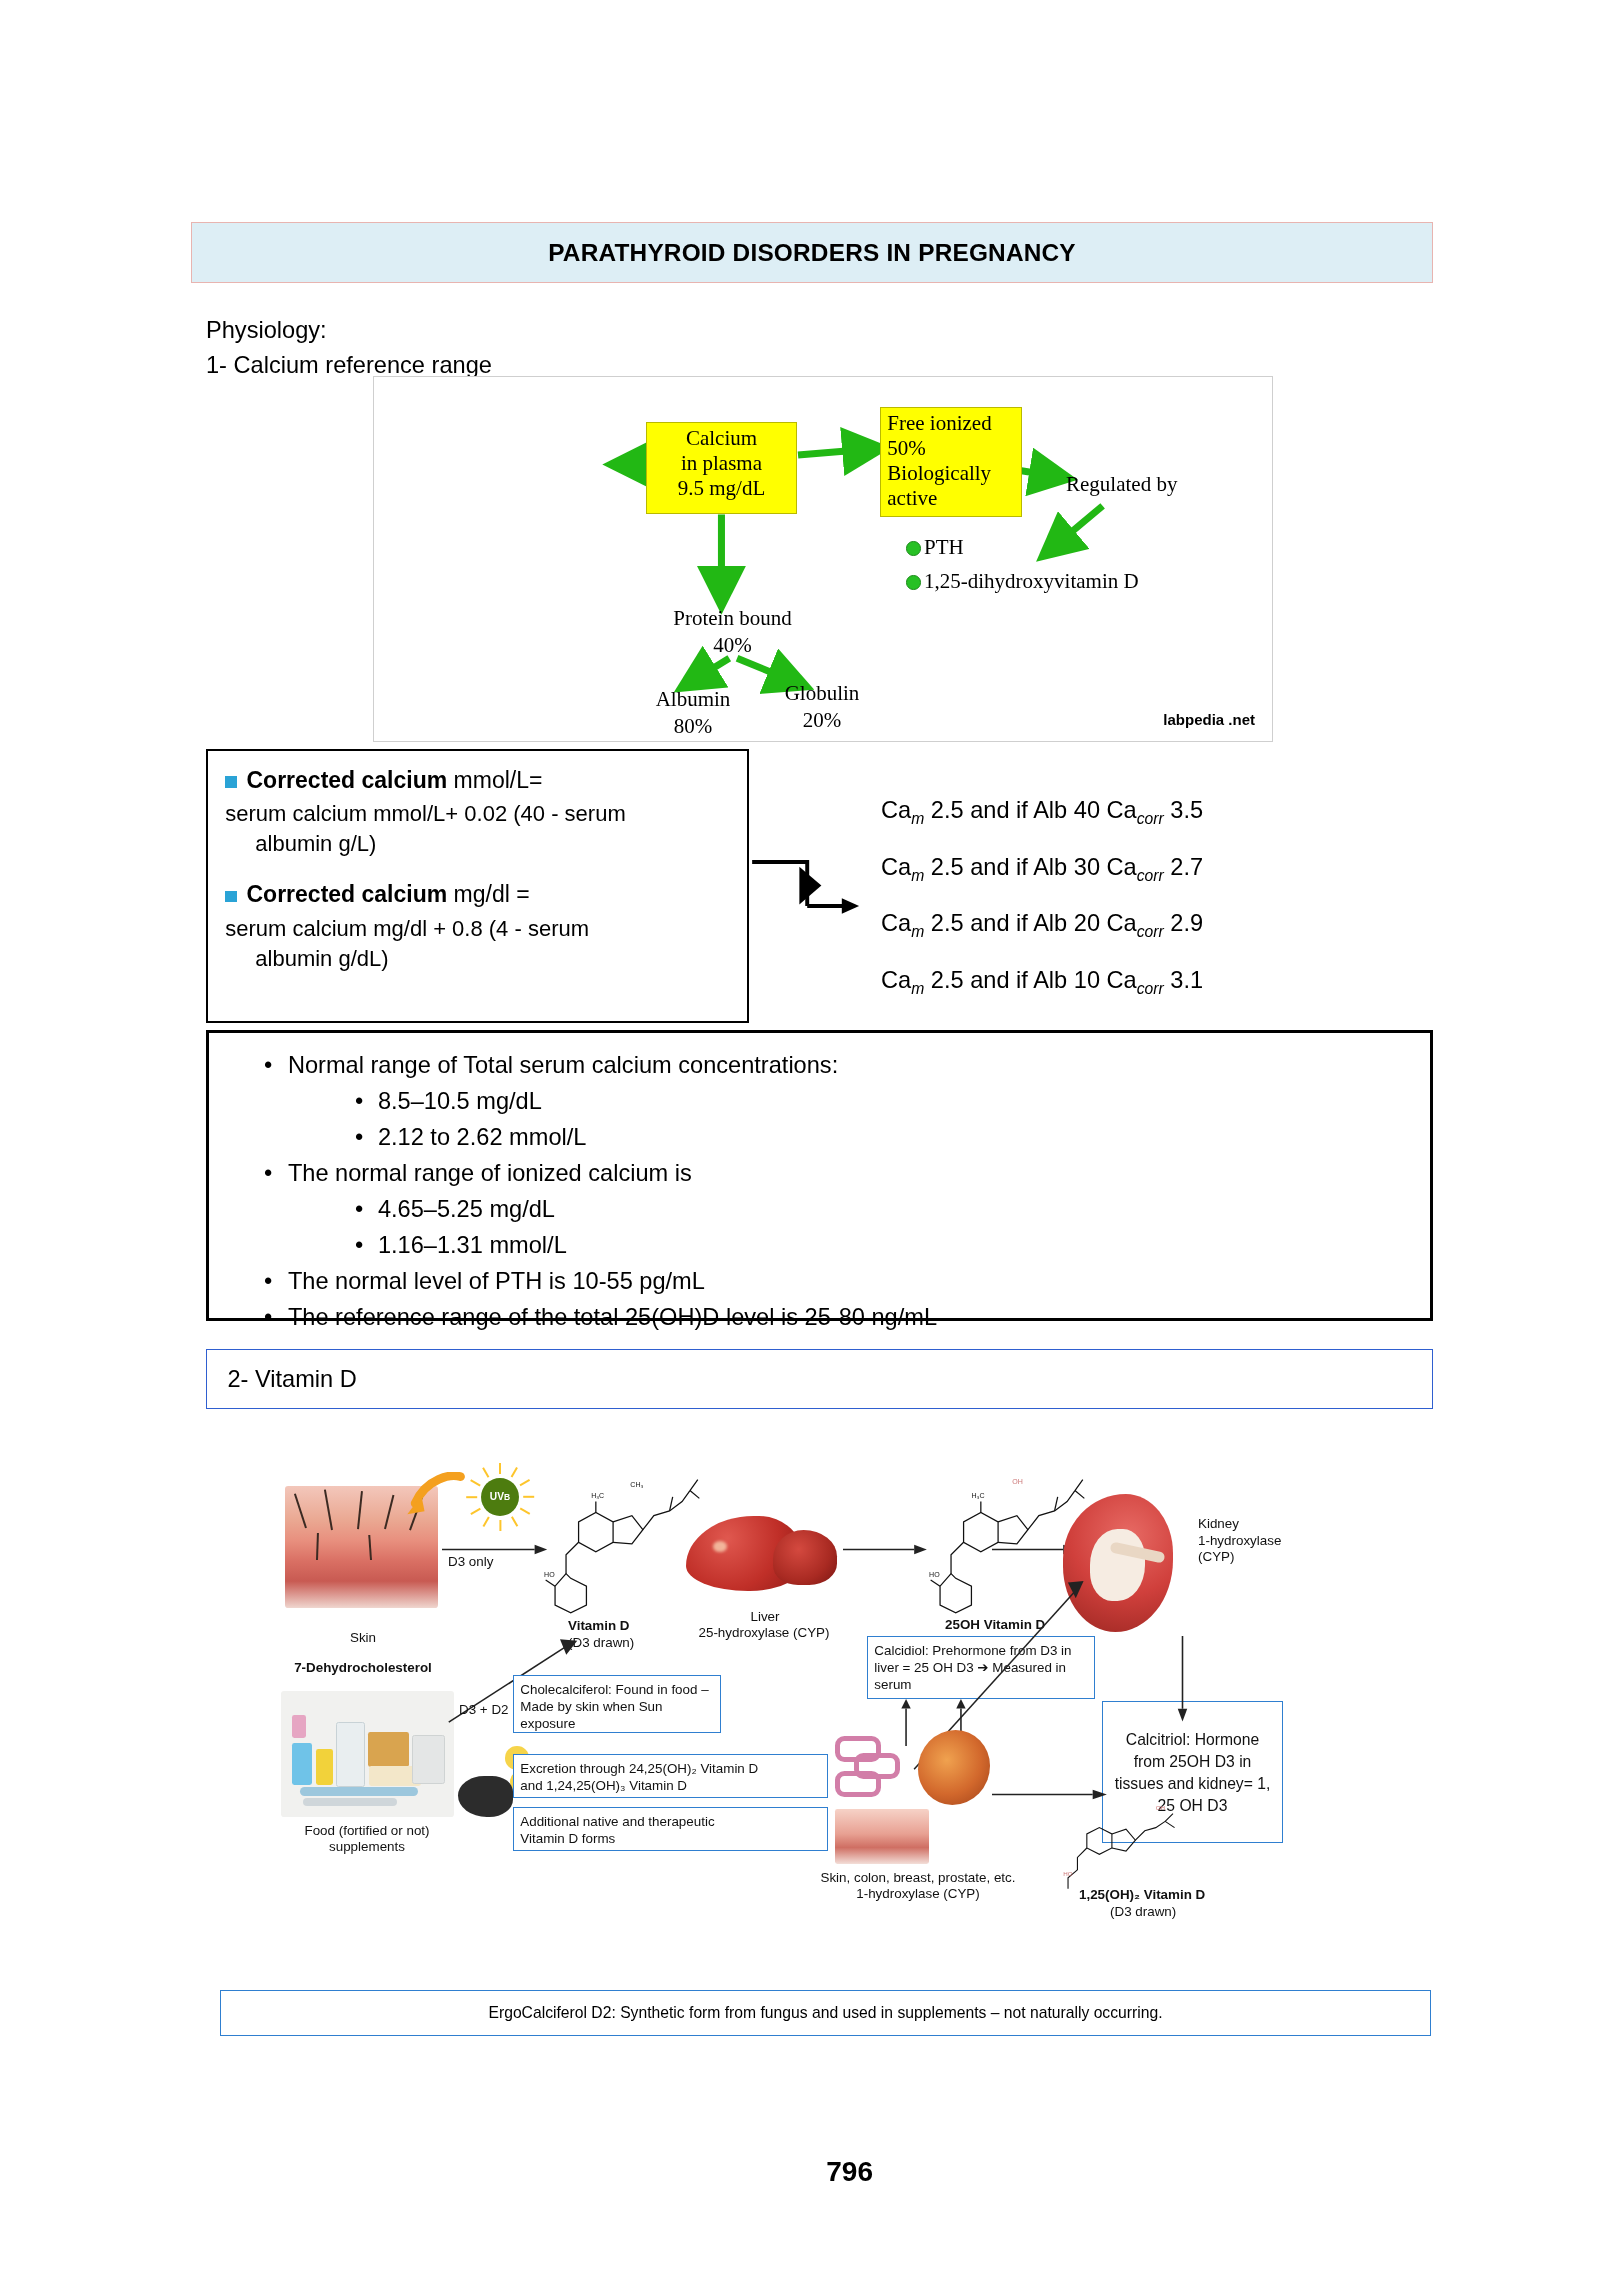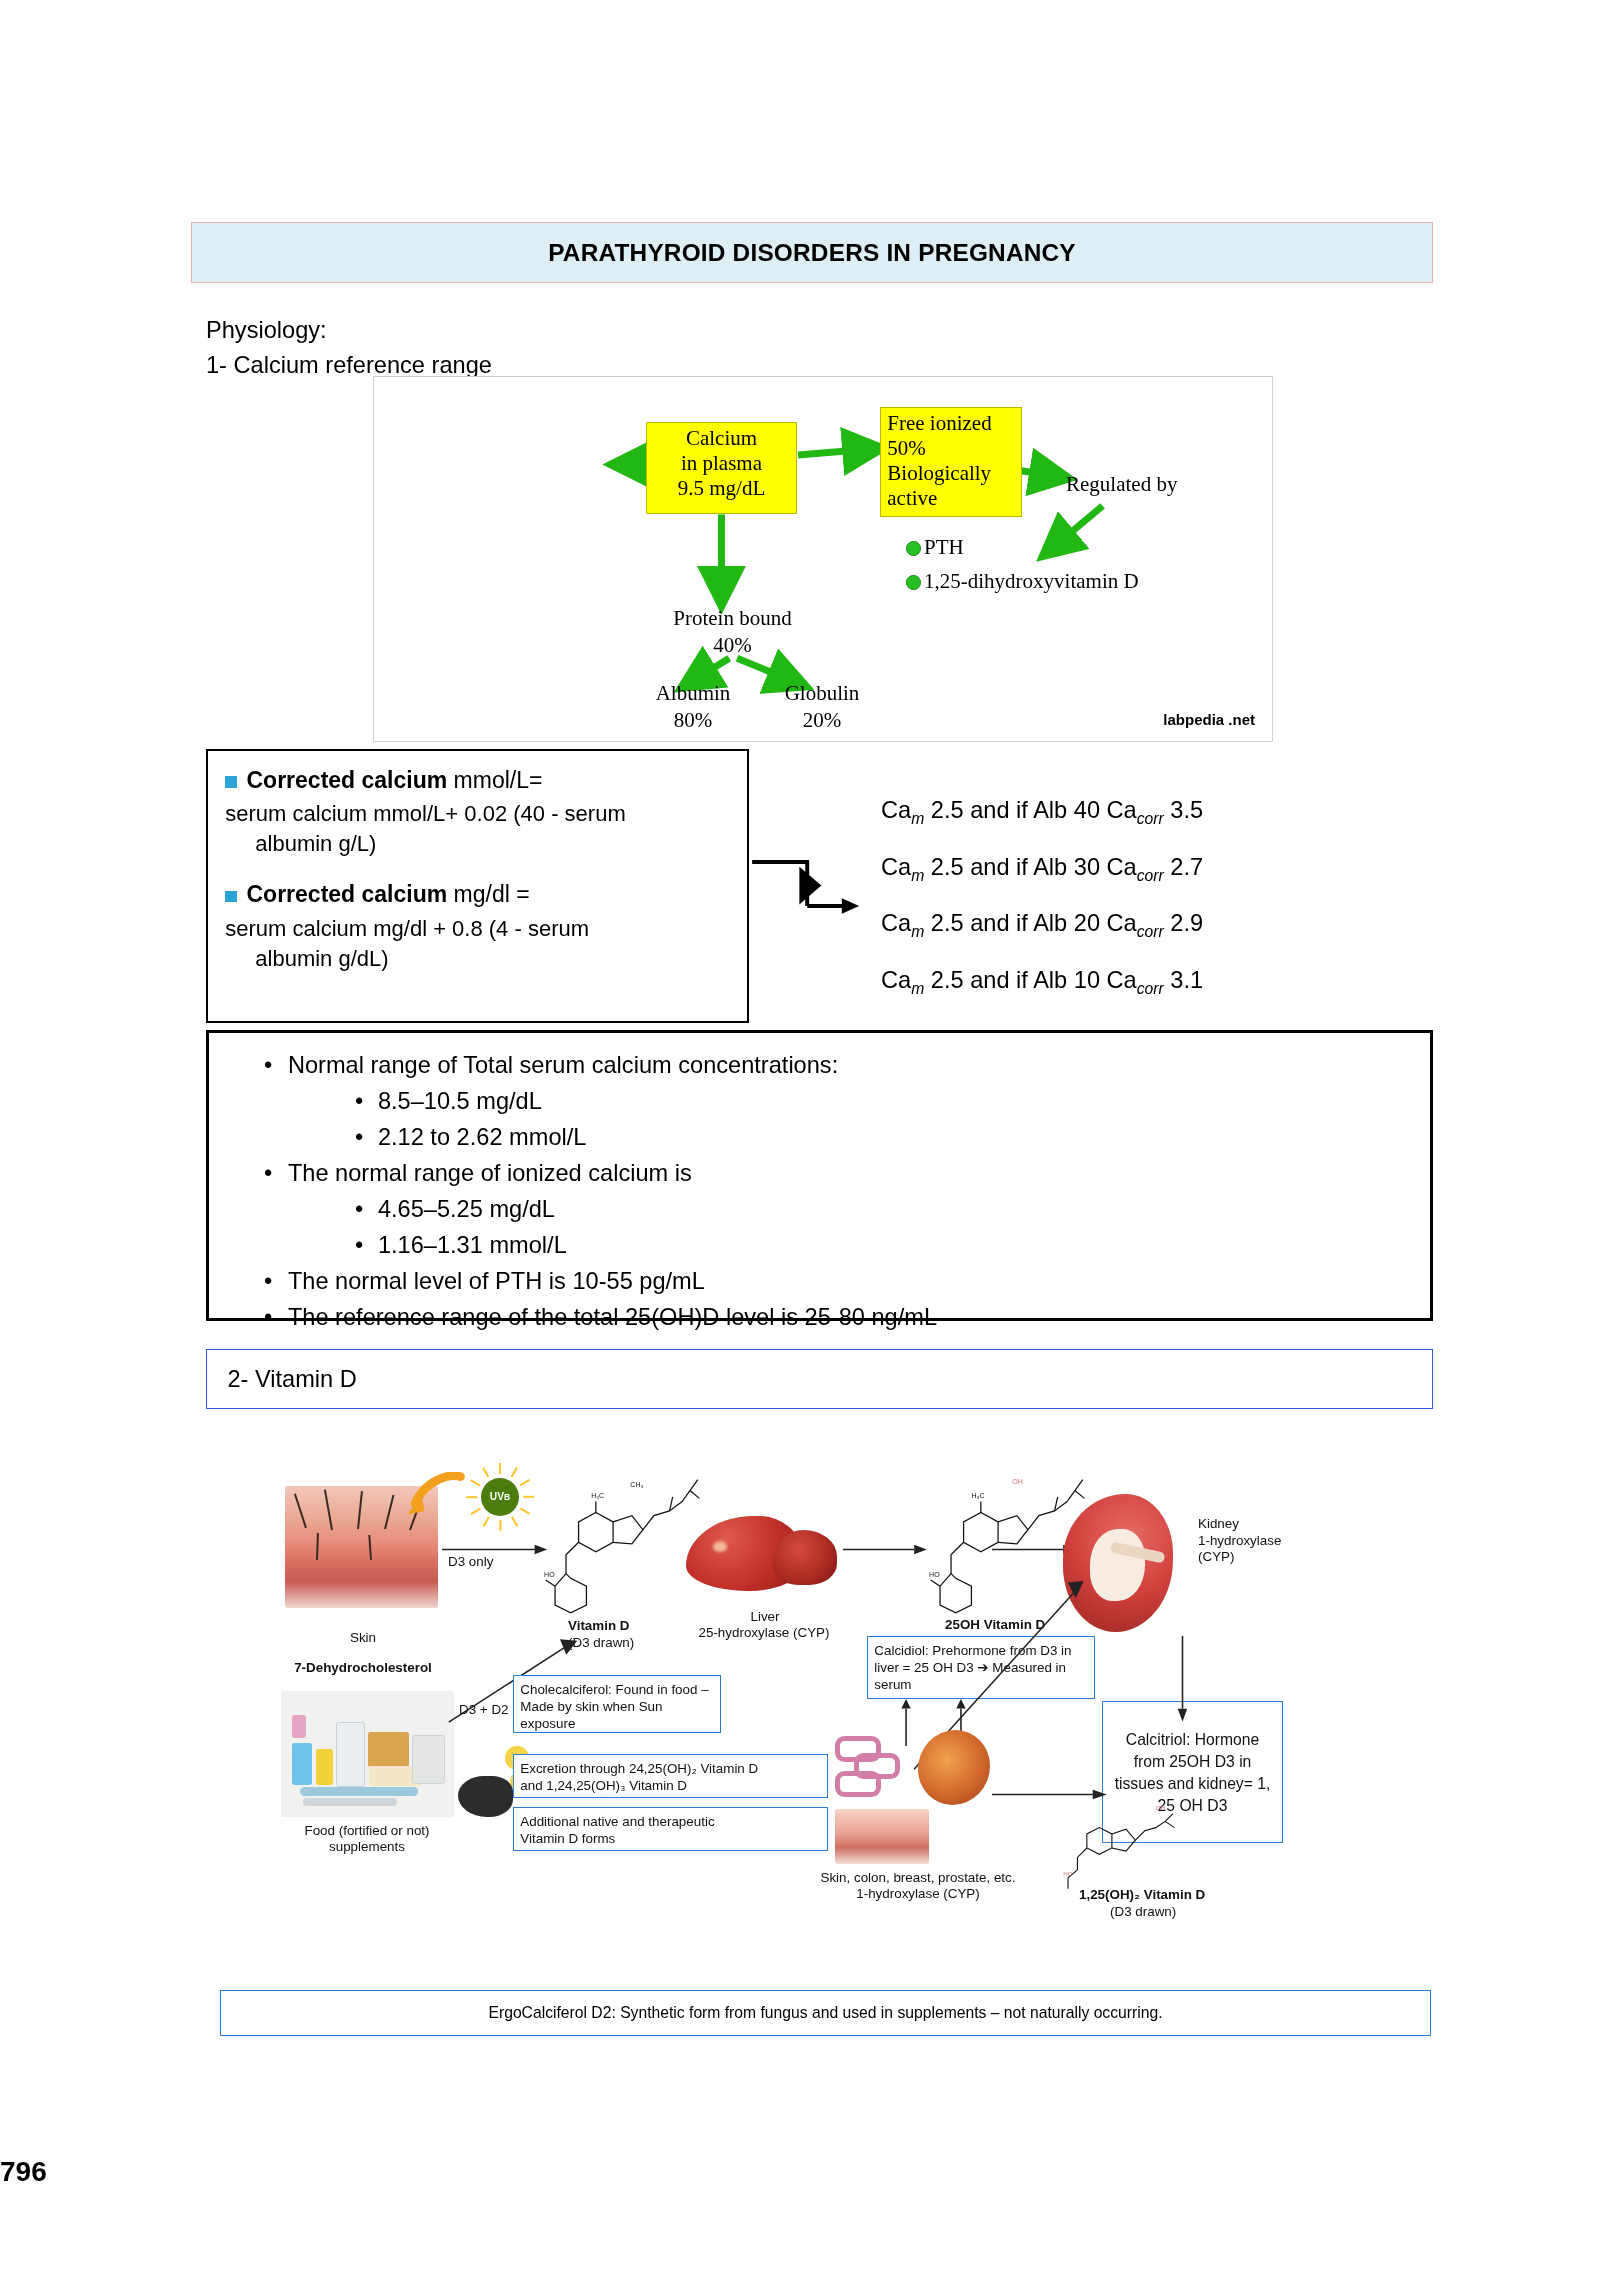--- a/index.html
+++ b/index.html
@@ -396,21 +396,21 @@
   }
 
   
   .mol { position: absolute; }
 
   
   .pageno {
     position: absolute;
     left: 0; top: 2156px;
     width: 873px;
-    text-align: left;
+    text-align: right;
     font-size: 28px;
     font-weight: bold;
   }
 
   
   .ergo-bar {
     position: absolute;
     left: 220px;
     top: 1990px;
     width: 1211px;
@@ -467,21 +467,21 @@
     </div>
     <div class="ybox" id="ybox-free">
       <span style="white-space:pre-line;">Free ionized
 50%
 Biologically
 active</span>
     </div>
 
     <div class="cap-text" id="t-protein" style="white-space:pre-line;">Protein bound
 40%</div>
-    <div class="cap-text" id="t-albumin" style="white-space:pre-line;">Albumin
+    <div class="cap-text" id="t-albumin" style="white-space:pre-line;margin-top:6px;">Albumin
 80%</div>
     <div class="cap-text" id="t-globulin" style="white-space:pre-line;">Globulin
 20%</div>
     <div class="cap-text" id="t-regulated">Regulated by</div>
     <div class="bullet-dot" id="dot-pth"></div>
     <div class="cap-text" id="t-pth">PTH</div>
     <div class="bullet-dot" id="dot-dhv"></div>
     <div class="cap-text" id="t-dihydroxy">1,25-dihydroxyvitamin D</div>
     <div class="cap-text" id="t-labpedia">labpedia .net</div>
   </div>

